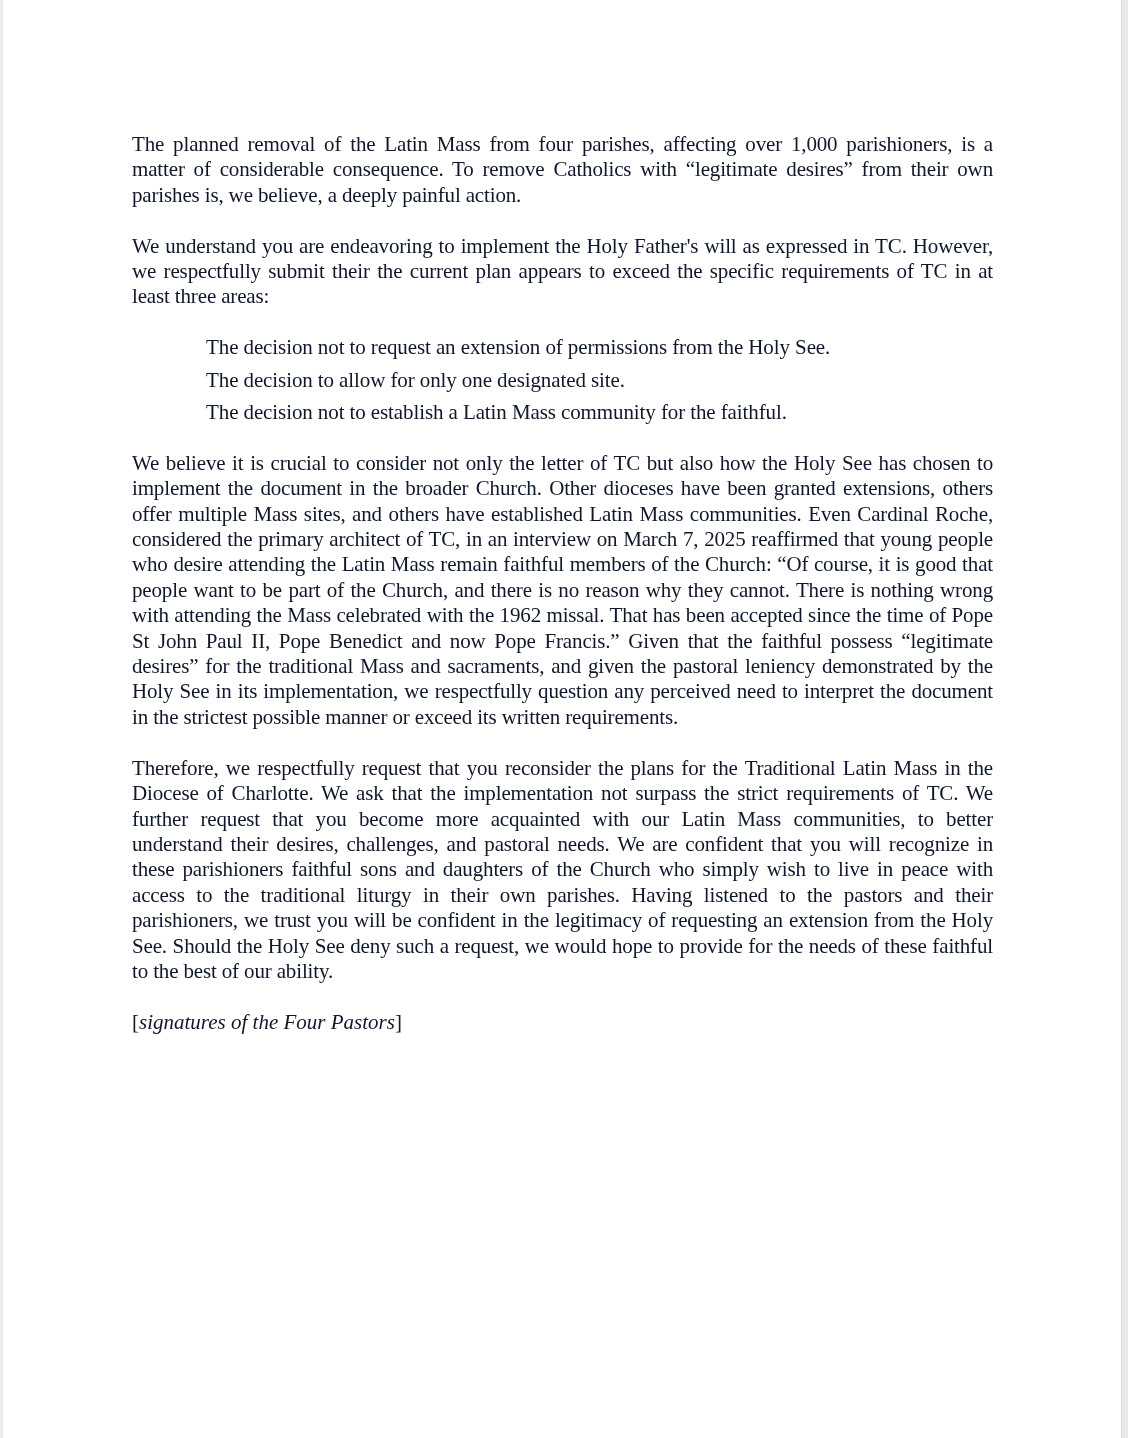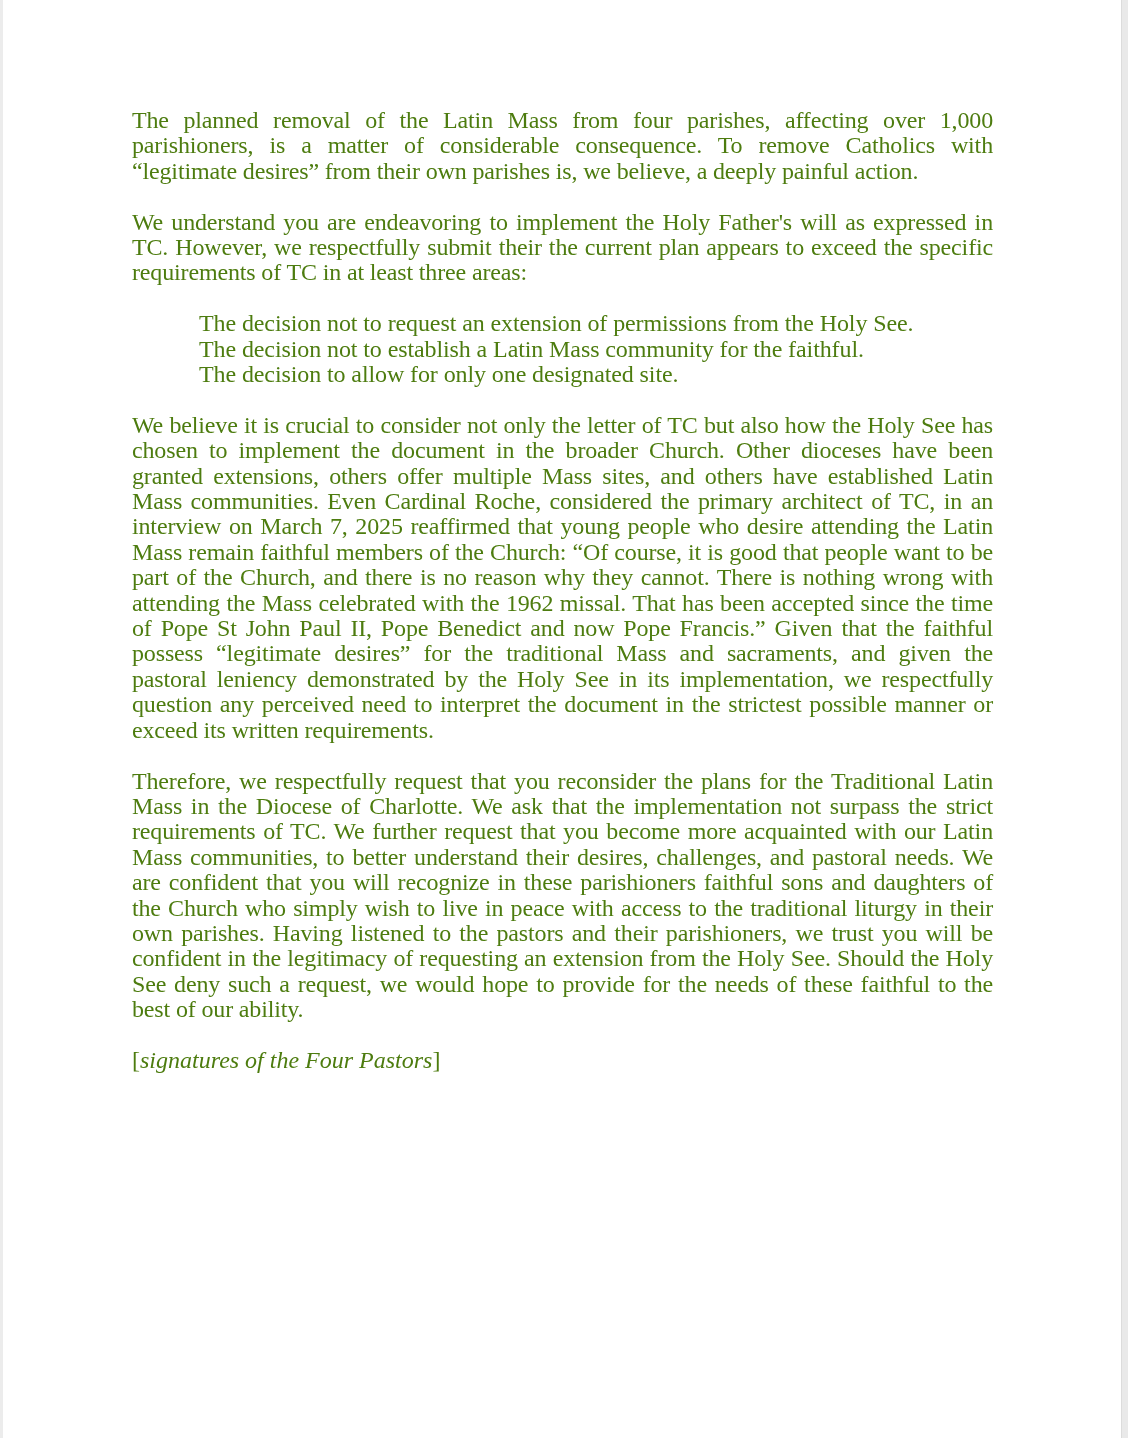--- a/index.html
+++ b/index.html
@@ -18,40 +18,40 @@
       background: #ececec;
     }
     .edge-right {
       position: absolute; right: 0; top: 0; width: 6px; height: 1438px;
       background: #e9e9e9;
       border-left: 1px solid #dcdcdc;
     }
     .page {
       position: absolute;
       left: 132px;
-      top: 108px;
+      top: 132px;
       width: 861px;
       font-family: "Liberation Serif", "DejaVu Serif", serif;
-      font-size: 24px;
+      font-size: 21px;
       line-height: 25.4px;
-      color: #4d7c0f;
+      color: #0f172a;
     }
     .para {
       margin: 0 0 25.4px 0;
       text-align: justify;
       text-align-last: left;
       letter-spacing: -0.15px;
     }
     .list {
       margin: 0 0 25.4px 0;
       padding: 0 0 0 67px;
       list-style: none;
     }
     .list li {
-      margin: 0;
+      margin: 7px;
       letter-spacing: -0.1px;
     }
     .sig {
       margin: 0;
     }
     .sig em {
       font-style: italic;
       text-align: center;
     }
   </style>
@@ -61,22 +61,22 @@
 <div class="edge-left"></div>
 <div class="edge-right"></div>
 
 <div class="page">
   <p class="para">The planned removal of the Latin Mass from four parishes, affecting over 1,000 parishioners, is a matter of considerable consequence. To remove Catholics with “legitimate desires” from their own parishes is, we believe, a deeply painful action.</p>
 
   <p class="para">We understand you are endeavoring to implement the Holy Father's will as expressed in TC. However, we respectfully submit their the current plan appears to exceed the specific requirements of TC in at least three areas:</p>
 
   <ul class="list">
     <li>The decision not to request an extension of permissions from the Holy See.</li>
+    <li>The decision to allow for only one designated site.</li>
     <li>The decision not to establish a Latin Mass community for the faithful.</li>
-    <li>The decision to allow for only one designated site.</li>
   </ul>
 
   <p class="para">We believe it is crucial to consider not only the letter of TC but also how the Holy See has chosen to implement the document in the broader Church. Other dioceses have been granted extensions, others offer multiple Mass sites, and others have established Latin Mass communities. Even Cardinal Roche, considered the primary architect of TC, in an interview on March 7, 2025 reaffirmed that young people who desire attending the Latin Mass remain faithful members of the Church: “Of course, it is good that people want to be part of the Church, and there is no reason why they cannot. There is nothing wrong with attending the Mass celebrated with the 1962 missal. That has been accepted since the time of Pope St John Paul II, Pope Benedict and now Pope Francis.” Given that the faithful possess “legitimate desires” for the traditional Mass and sacraments, and given the pastoral leniency demonstrated by the Holy See in its implementation, we respectfully question any perceived need to interpret the document in the strictest possible manner or exceed its written requirements.</p>
 
   <p class="para">Therefore, we respectfully request that you reconsider the plans for the Traditional Latin Mass in the Diocese of Charlotte. We ask that the implementation not surpass the strict requirements of TC. We further request that you become more acquainted with our Latin Mass communities, to better understand their desires, challenges, and pastoral needs. We are confident that you will recognize in these parishioners faithful sons and daughters of the Church who simply wish to live in peace with access to the traditional liturgy in their own parishes. Having listened to the pastors and their parishioners, we trust you will be confident in the legitimacy of requesting an extension from the Holy See. Should the Holy See deny such a request, we would hope to provide for the needs of these faithful to the best of our ability.</p>
 
 
   <p class="sig"><span>[</span><em>signatures of the Four Pastors</em><span>]</span></p>
 </div>
 

